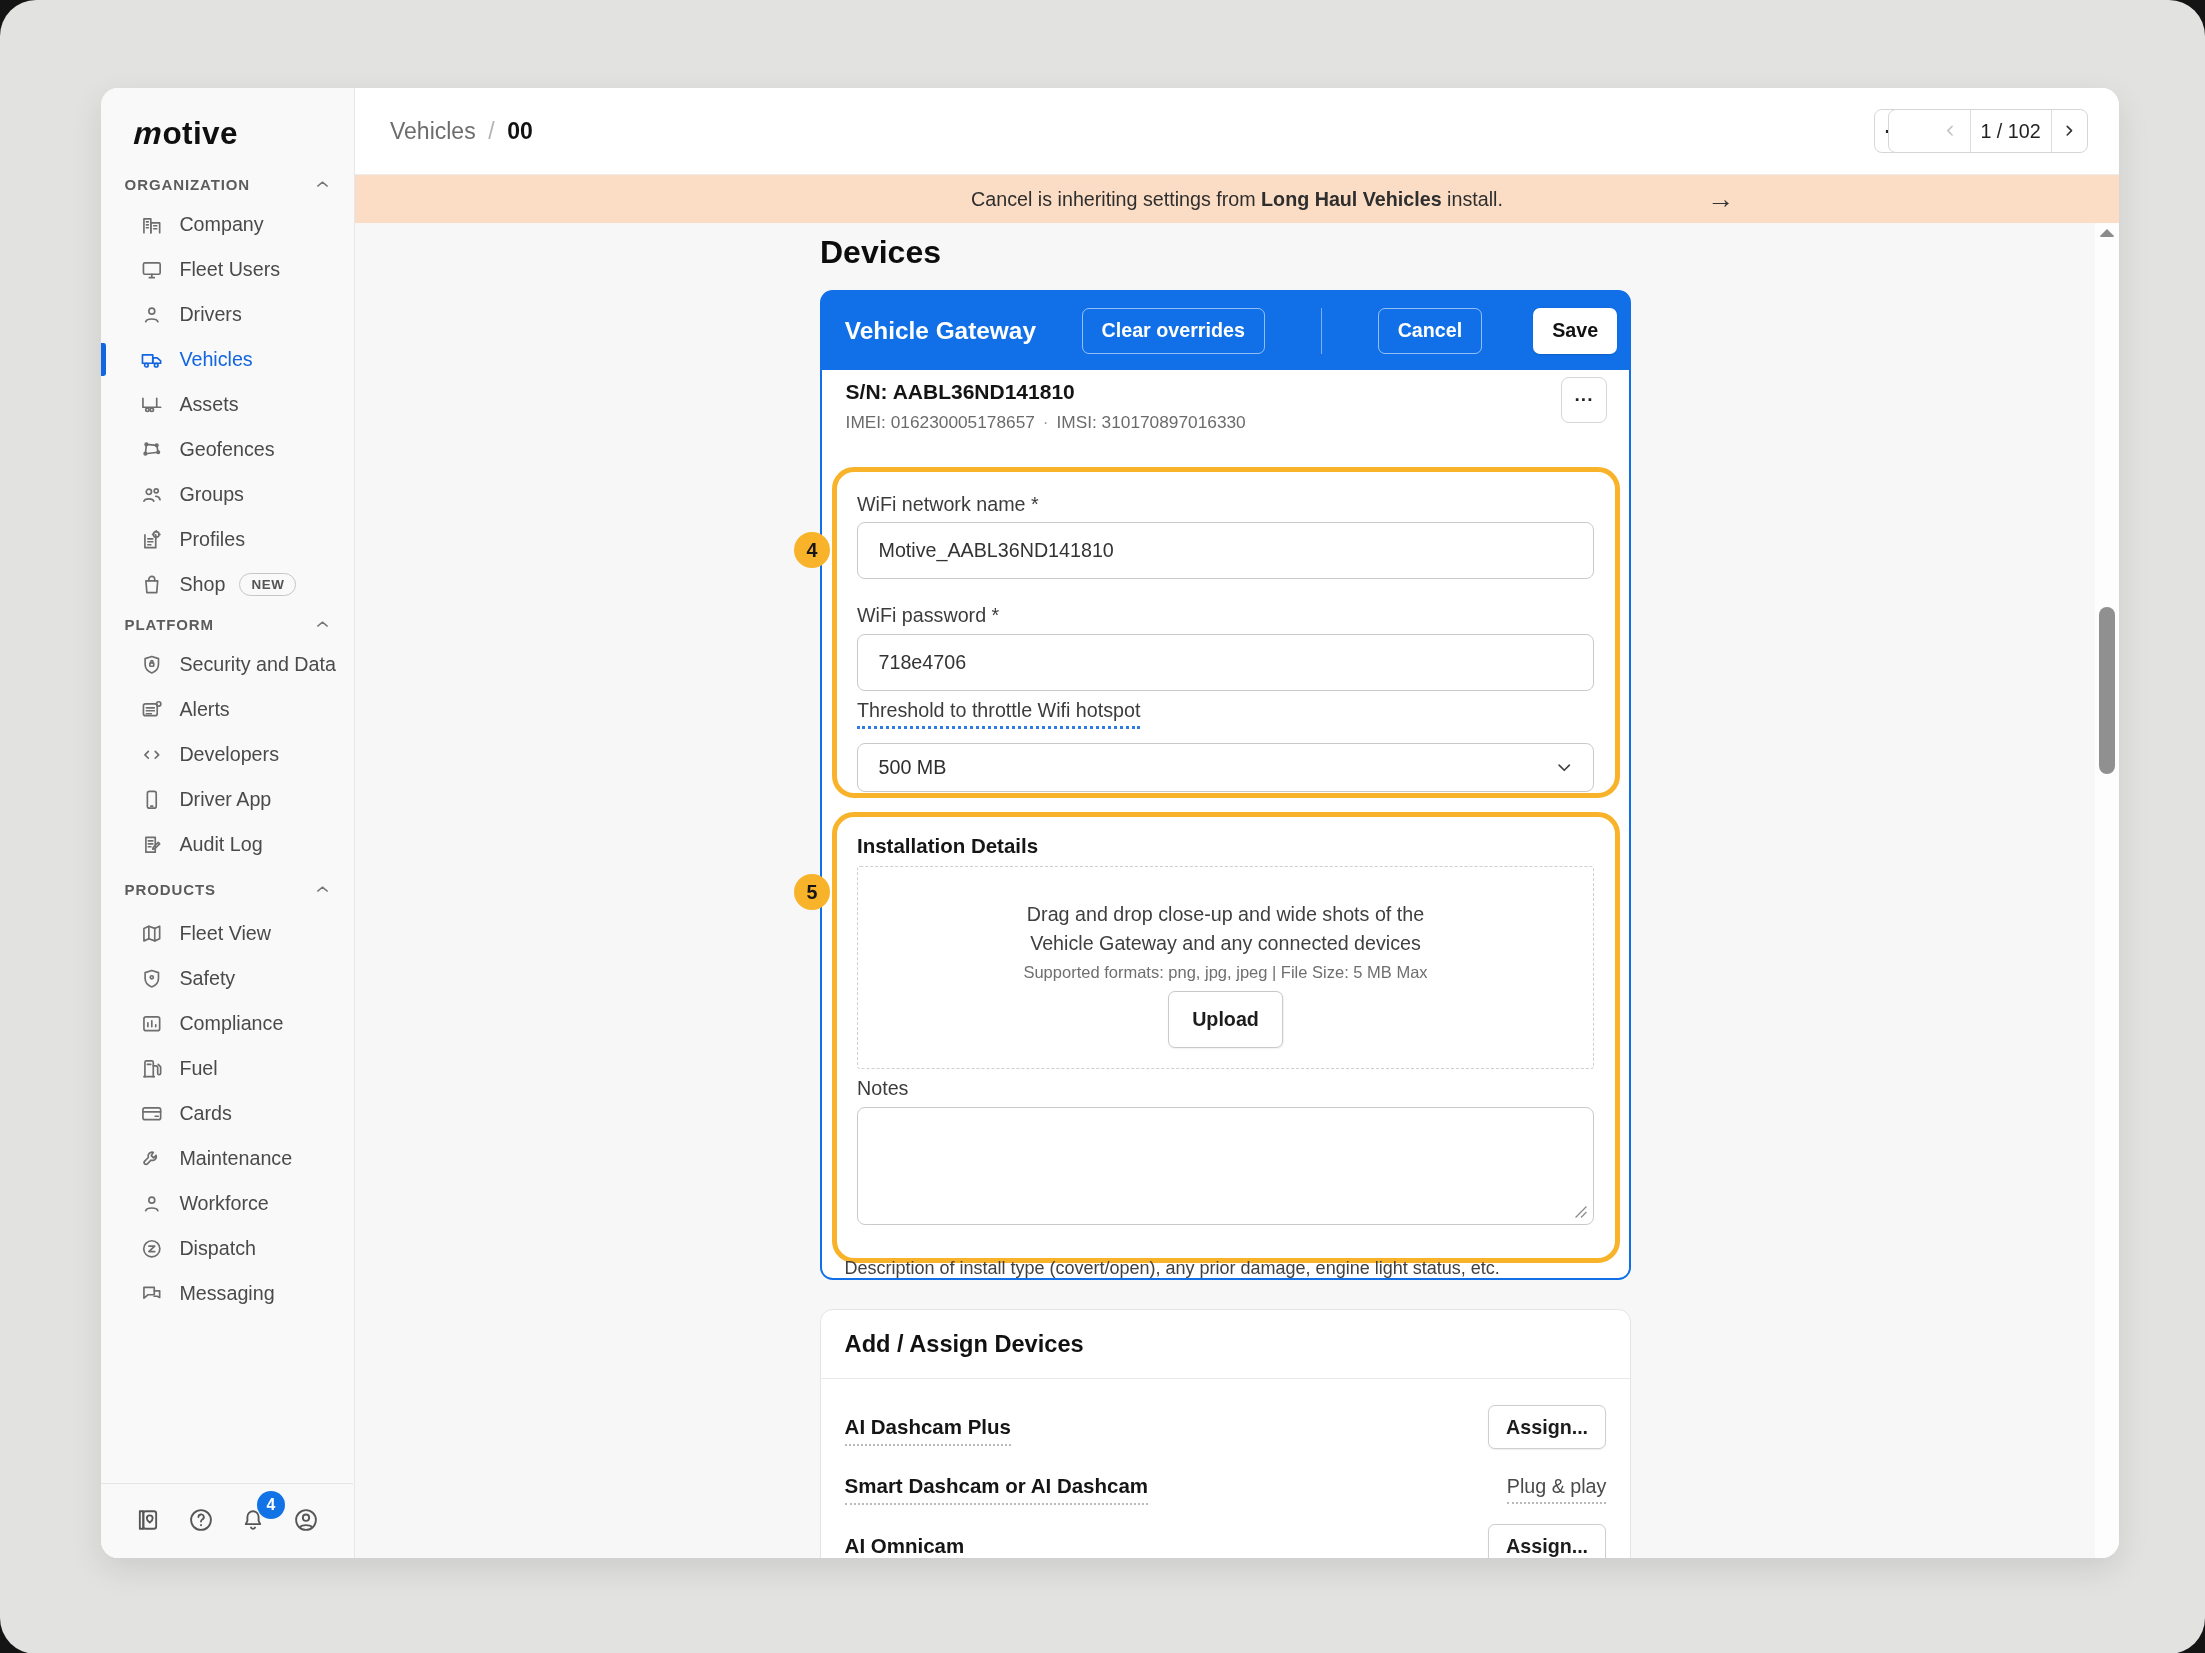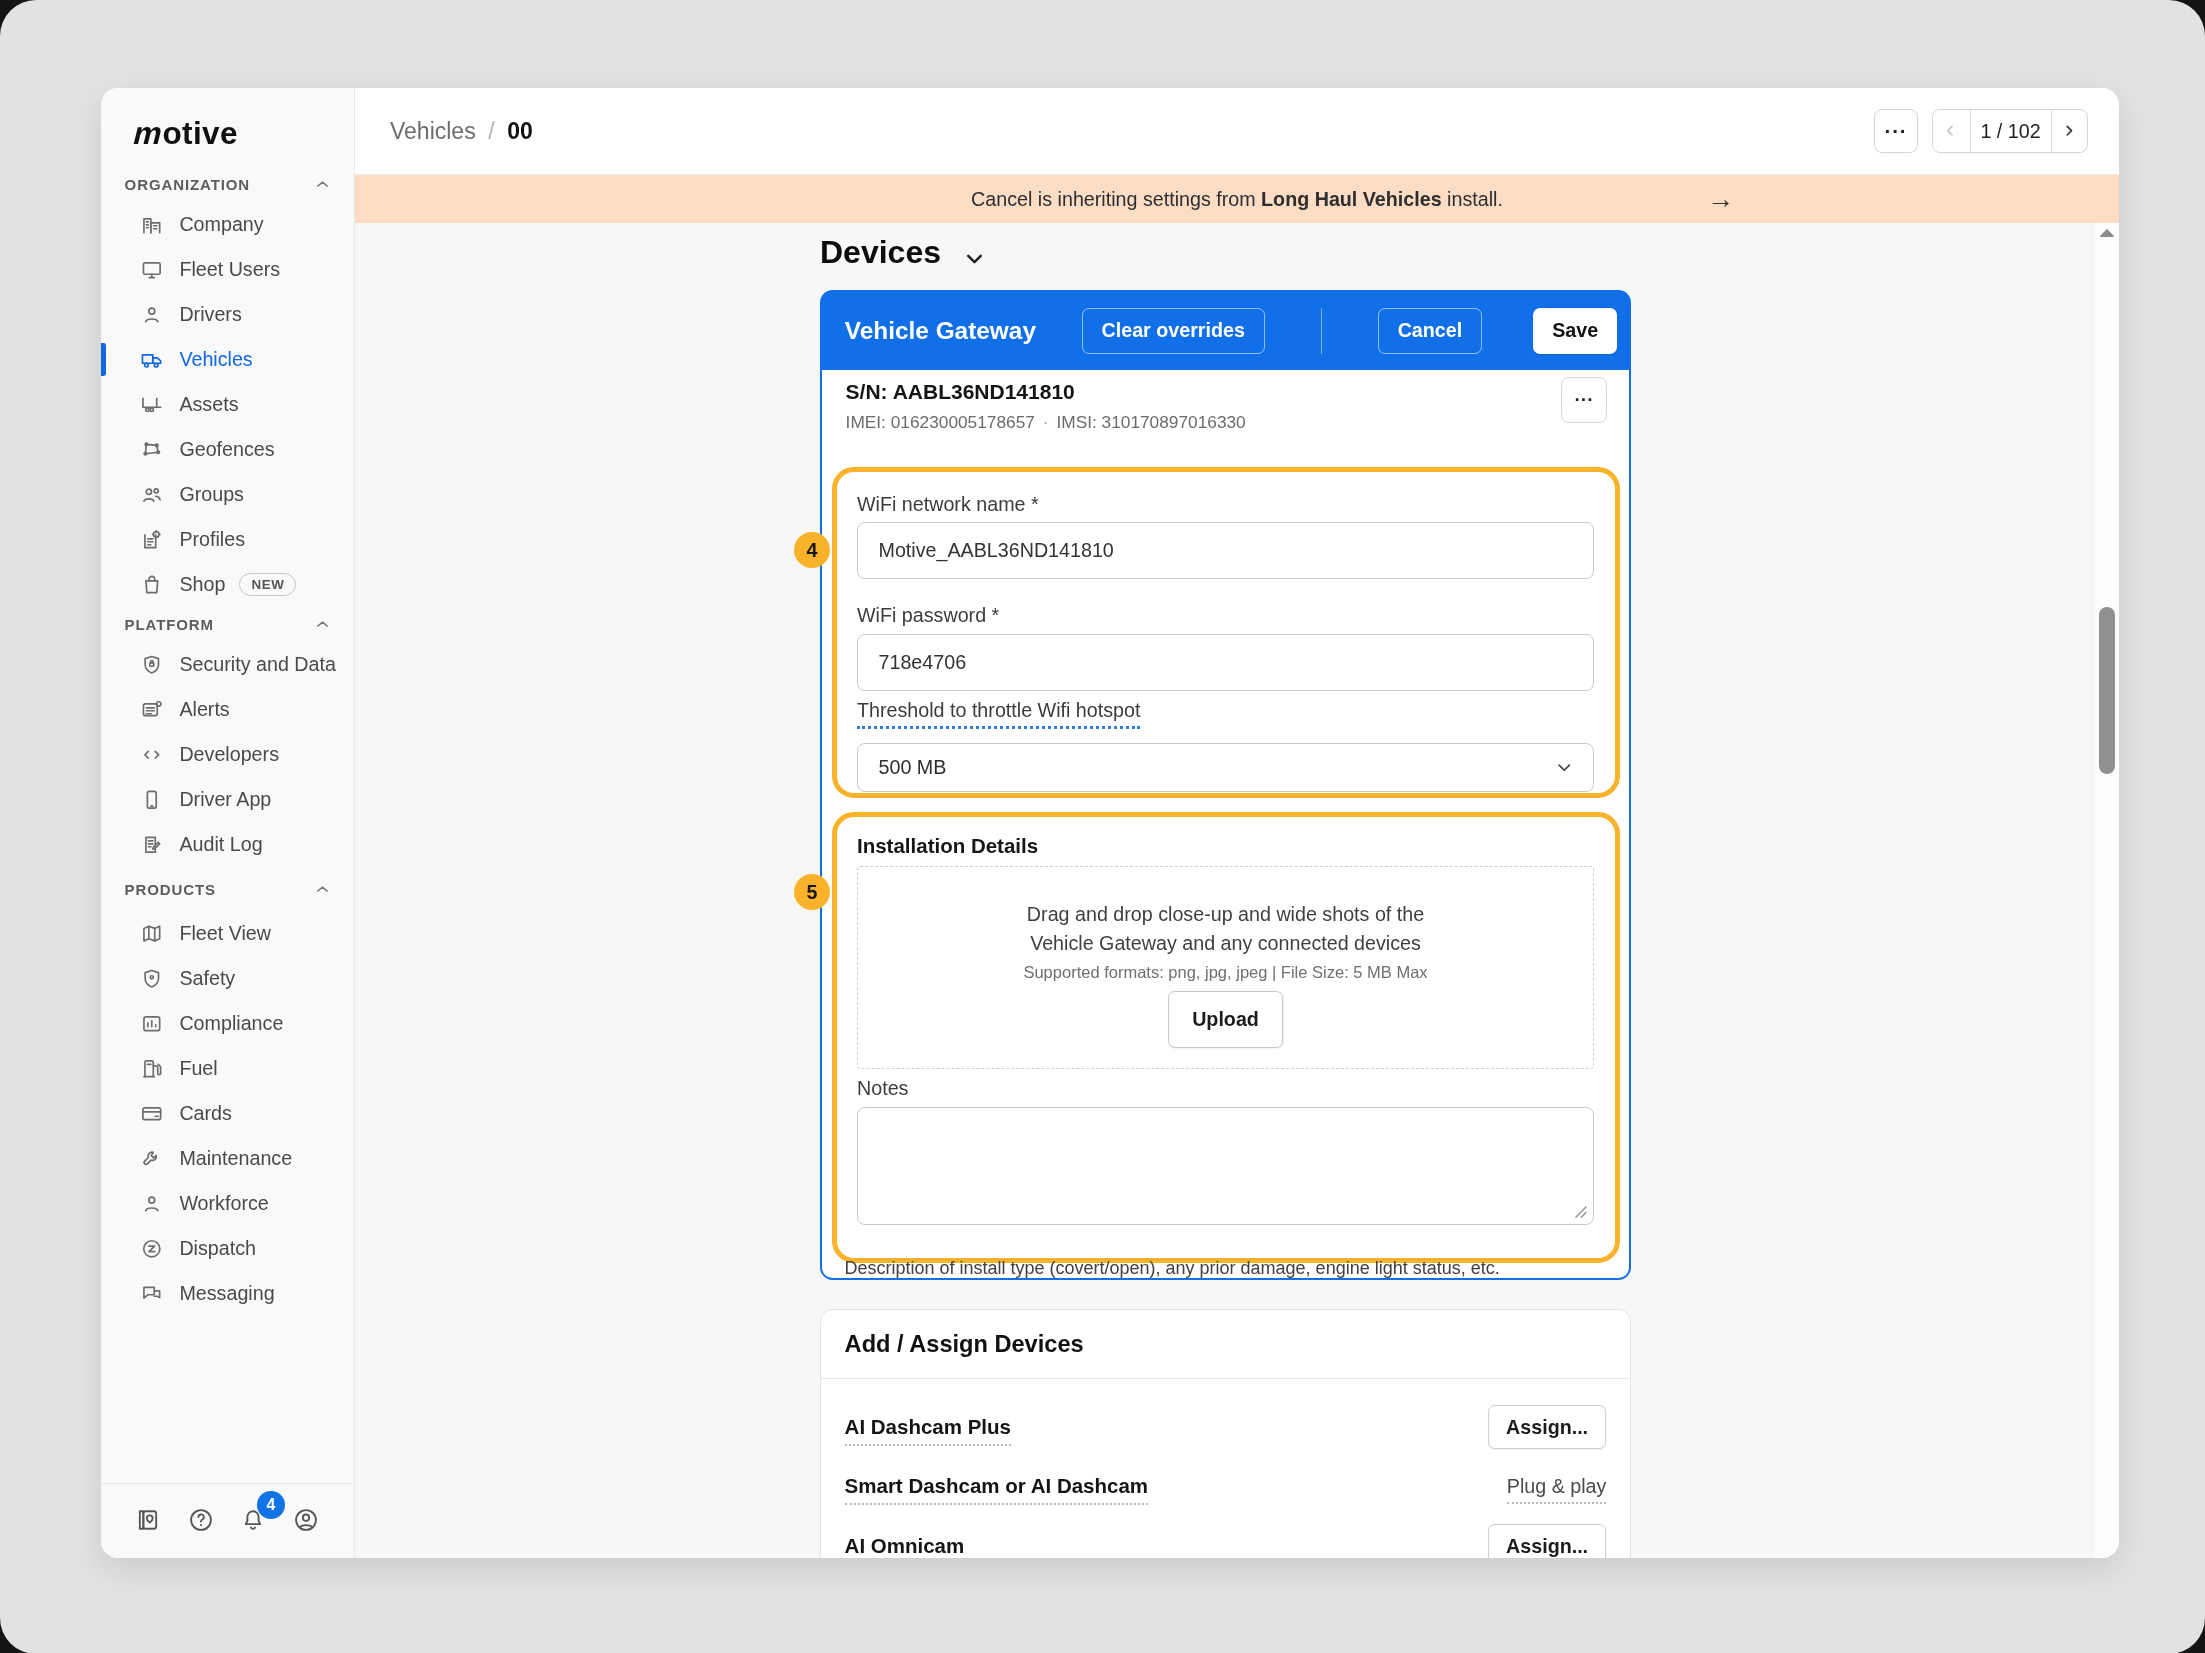--- a/index.html
+++ b/index.html
@@ -37,42 +37,42 @@
   
   #header { position:absolute; left:254px; top:0; right:0; height:87px; background:#fff; border-bottom:0.8px solid #ececec; }
   #breadcrumb { position:absolute; left:35px; top:0; height:87px; display:flex; align-items:center; gap:12.6px; font-size:23px; }
   #crumb-section { color:#6d6d6d; }
   #crumb-sep { color:#b3b3b3; }
   #crumb-current { color:#111; font-weight:bold; }
   #more-btn { position:absolute; right:201px; top:43px; transform:translateY(-50%); width:44px; height:44px; border:1.2px solid #d6d6d6;
               border-radius:7.9px; background:#fff; display:flex; align-items:center; justify-content:center; font-size:20.5px; font-weight:bold;
               color:#222; letter-spacing:0.8px; cursor:pointer; }
   #pager { position:absolute; right:31.5px; top:43px; transform:translateY(-50%); height:44px; display:flex; align-items:stretch;
-           border:1.2px solid #d6d6d6; border-radius:7.9px; overflow:hidden; background:#fff; }
+           border:1.2px solid #d6d6d6; border-radius:7.9px; overflow:hidden; background:#fff;padding-left:44px; }
   .pager-seg { display:flex; align-items:center; justify-content:center; }
   #pager-prev { width:38px; border-right:1.2px solid #ddd; color:#c5c5c5; cursor:default; }
   #pager-count { width:80px; font-size:19.7px; color:#222; gap:6.3px; }
   #pager-next { width:36px; border-left:1.2px solid #ddd; color:#333; cursor:pointer; }
   .pager-seg svg { width:17.3px; height:17.3px; stroke:currentColor; fill:none; stroke-width:2.2; stroke-linecap:round; stroke-linejoin:round; }
 
   
   #banner { position:absolute; left:254px; top:87px; right:0; height:48px; background:#fbdcc4; display:flex; align-items:center; }
   #banner-text { position:absolute; left:50%; transform:translateX(-50%); font-size:19.7px; color:#2e2e2e; white-space:nowrap; }
   #banner-text b { font-weight:bold; }
   #banner-arrow { position:absolute; left:1352px; font-size:27px; color:#333; cursor:pointer; line-height:1; }
 
   
   #content { position:absolute; left:254px; top:135px; right:23.6px; bottom:0; background:#f6f7f6; }
   #scroll-track { position:absolute; right:0; top:135px; bottom:0; width:23.6px; background:#fdfdfd; }
   #scroll-up { position:absolute; top:6.3px; left:50%; transform:translateX(-50%); width:0; height:0;
                border-left:8.7px solid transparent; border-right:8.7px solid transparent; border-bottom:8.7px solid #8b8b8b; border-radius:2.4px; }
   #scroll-thumb { position:absolute; left:3.9px; top:384px; width:15.8px; height:167px; background:#909090; border-radius:7.9px; cursor:pointer; }
 
   #col { position:absolute; left:465px; width:811px; top:0; }
-  #devices-heading { position:absolute; left:0; top:11px; display:flex; align-items:flex-end; gap:21px; cursor:pointer; }
+  #devices-heading { position:absolute; left:0; top:11px; display:flex; align-items:flex-start; gap:21px; cursor:pointer;flex-direction:column; }
   #devices-heading .title { font-size:32px; font-weight:bold; color:#0d0d0d; }
   #devices-heading svg { width:25px; height:25px; stroke:#222; fill:none; stroke-width:2.4; stroke-linecap:round; stroke-linejoin:round; margin-top:4.7px; }
 
   
   #gw-card { position:absolute; left:0; top:67px; width:811px; height:990px; background:#fff; border:2.4px solid #1170e8; border-radius:12.6px; }
   #gw-header { position:absolute; left:-0.8px; top:-0.8px; right:-0.8px; height:79px; background:#1170e8; border-radius:10.2px 10.2px 0 0;
                display:flex; align-items:center; padding:0 12.6px 0 23.6px;gap:40px; }
   #gw-title { font-size:24.4px; font-weight:bold; color:#fff; flex:1; }
   .gw-btn { height:46px; border-radius:7px; font-size:19.7px; font-weight:bold; cursor:pointer; display:flex; align-items:center; padding:0 19px; }
   .gw-btn.ghost { border:1.2px solid rgba(255,255,255,.55); color:#fff; background:transparent; }

